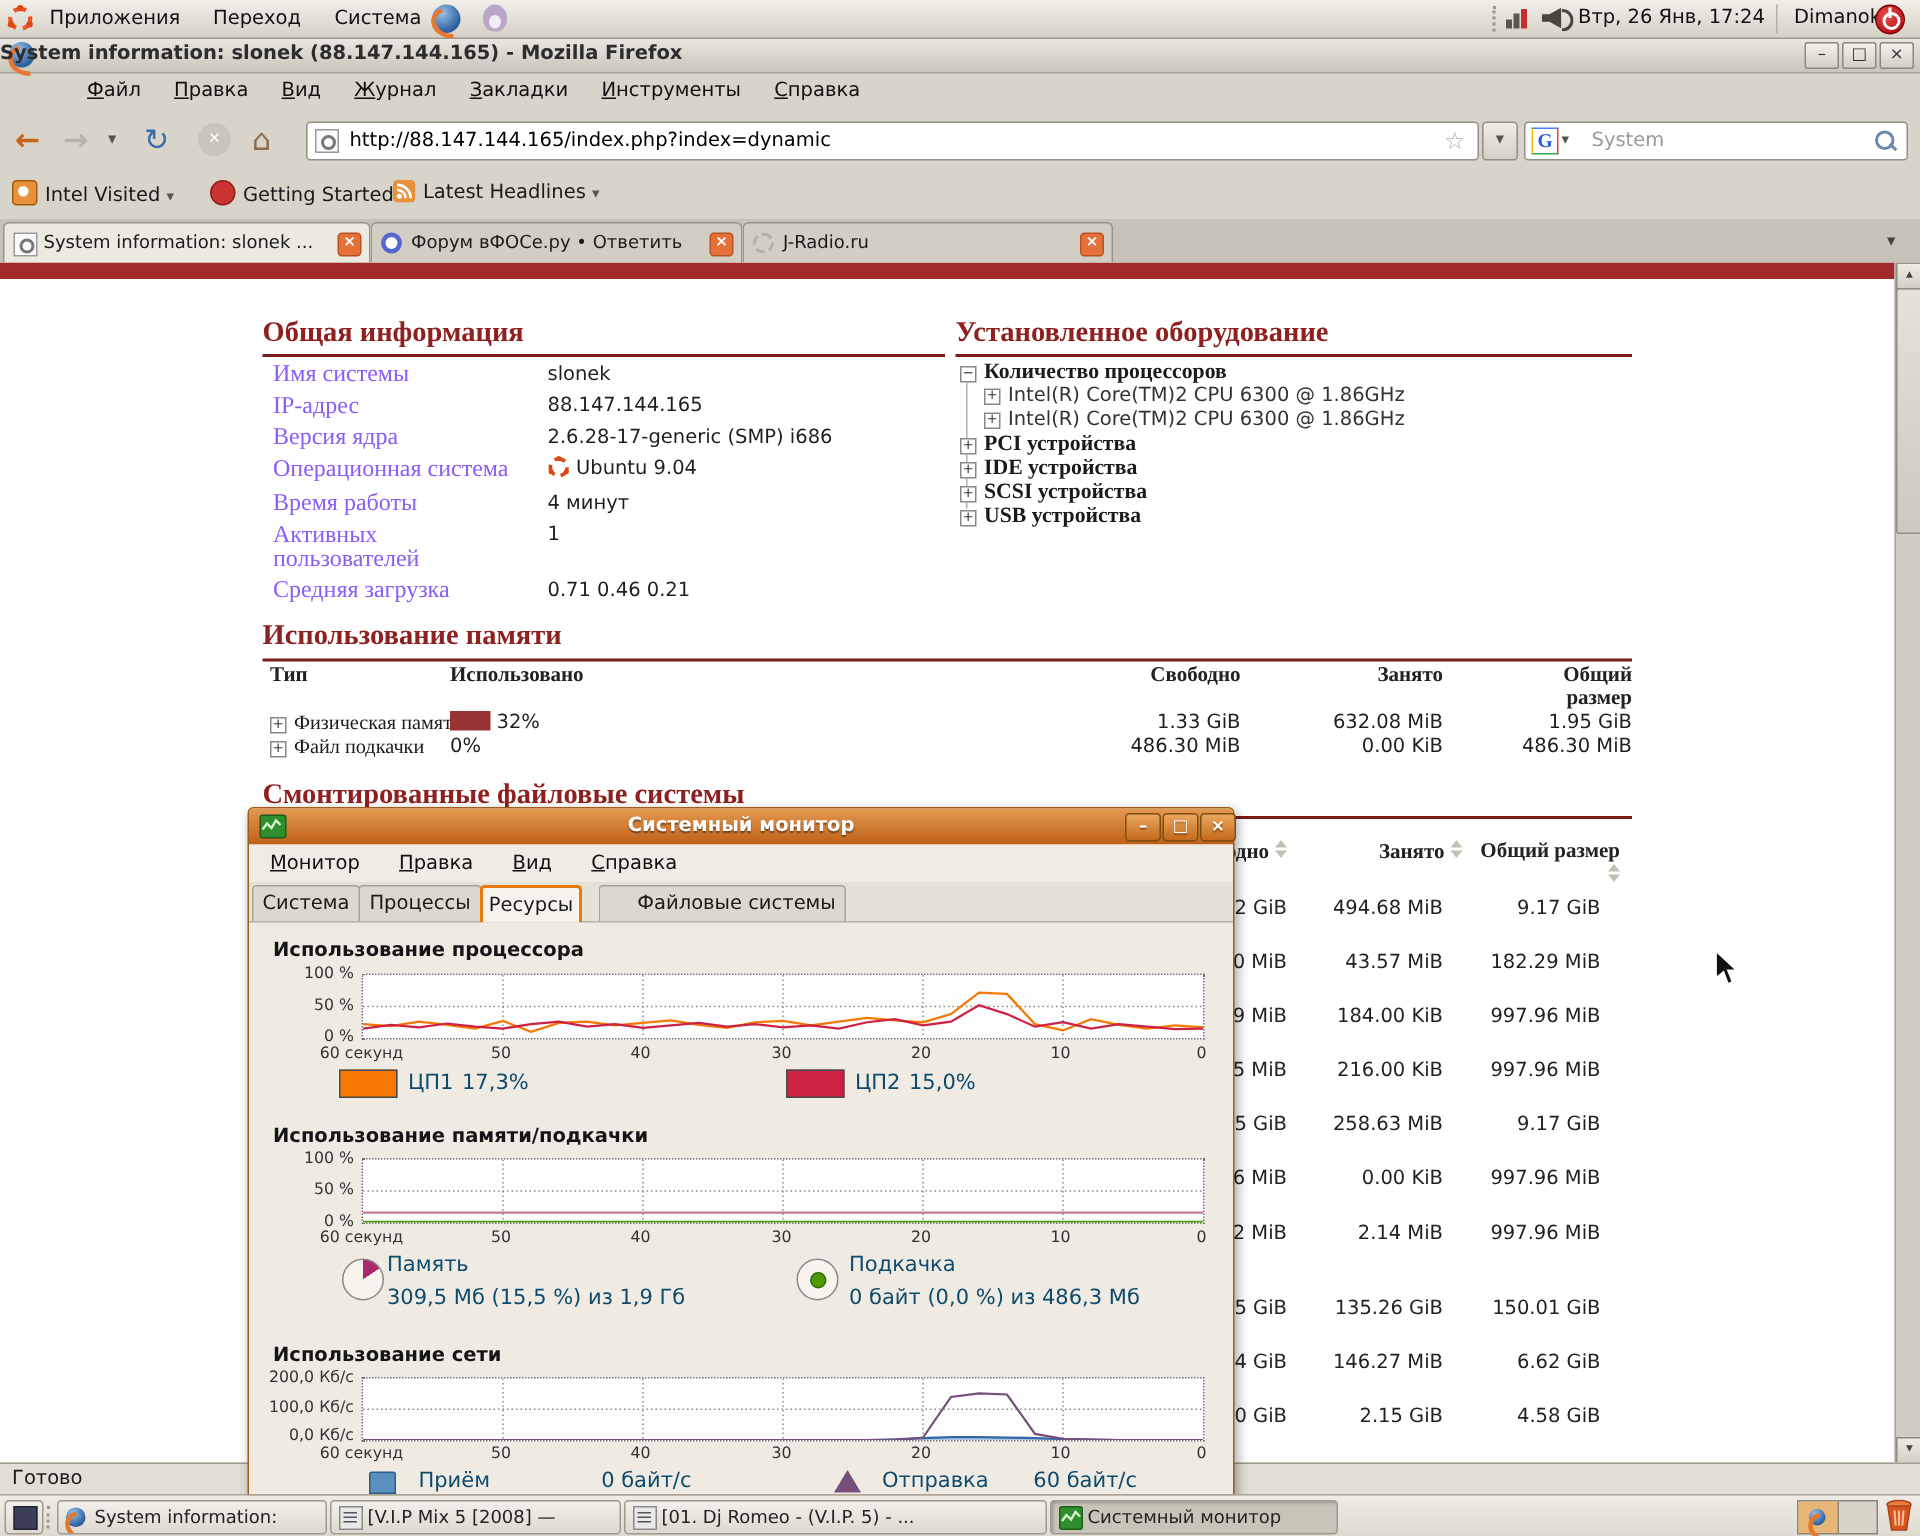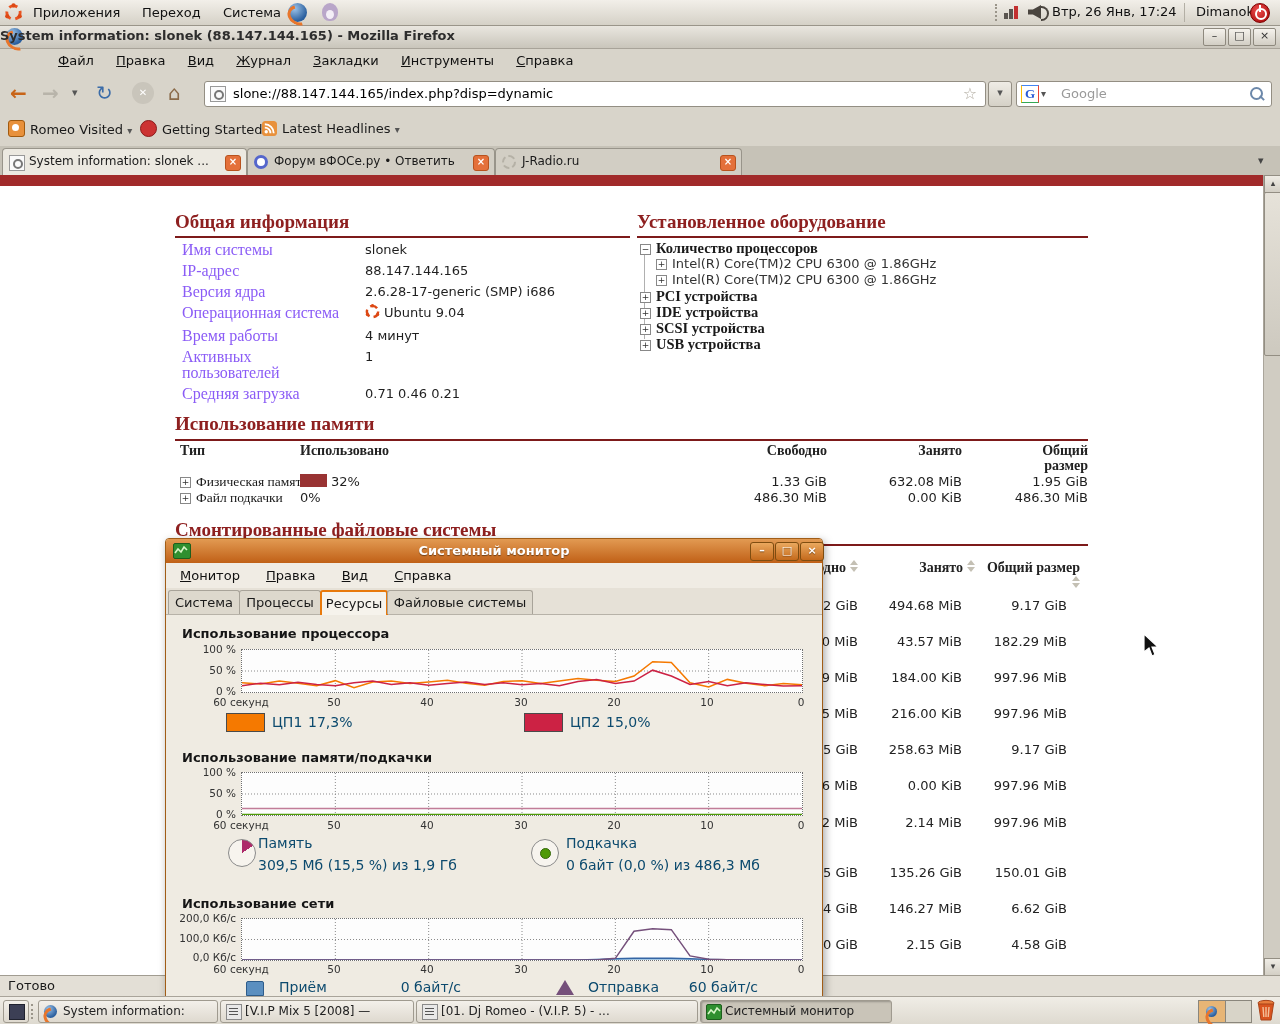--- a/index.html
+++ b/index.html
@@ -185,33 +185,33 @@
     </div>
     <div id="ff-nav">
       <span class="navg" style="left:10px;color:#c86418;font-weight:bold;">←</span>
       <span class="navg" style="left:42px;color:#b8b4aa;font-weight:bold;">→</span>
       <span class="navg" style="left:72px;font-size:11px;color:#555;">▾</span>
       <span class="navg" style="left:96px;color:#3b6ca8;">↻</span>
       <span class="navg" style="left:132px;top:8px;width:22px;height:22px;background:#c9c5bb;border-radius:50%;color:#fff;font-size:10px;line-height:22px;text-align:center;">✕</span>
       <span class="navg" style="left:168px;color:#8b6b4a;">⌂</span>
       <span class="urlbar">
         <span class="favic"></span>
-        <span class="urltext">slone://88.147.144.165/index.php?disp=dynamic</span>
+        <span class="urltext">http://88.147.144.165/index.php?index=dynamic</span>
         <span class="star">☆</span>
       </span>
       <span class="dropbtn" style="left:988px;">▾</span>
       <span class="searchbox">
         <span class="gicon">G</span>
         <span class="t" style="left:24px;top:6px;font-size:10px;color:#555;">▾</span>
-        <span class="splace">Google</span>
+        <span class="splace">System</span>
         <span class="mag"></span>
       </span>
     </div>
     <div id="ff-book">
-      <span class="bmi" style="left:8px;"><span class="bmicon ic-mostv"></span><span>Romeo Visited</span> <span class="chev">▾</span></span>
+      <span class="bmi" style="left:8px;"><span class="bmicon ic-mostv"></span><span>Intel Visited</span> <span class="chev">▾</span></span>
       <span class="bmi" style="left:140px;"><span class="bmicon ic-start"></span><span>Getting Started</span></span>
       <span class="bmi" style="left:262px;"><svg class="bmicon" width="15" height="15" viewBox="0 0 16 16">
             <rect width="16" height="16" rx="3" fill="#e8913c"></rect>
             <circle cx="4.5" cy="11.5" r="1.8" fill="#fff"></circle>
             <path d="M3 7 a6 6 0 0 1 6 6" stroke="#fff" stroke-width="2" fill="none"></path>
             <path d="M3 3.5 a9.5 9.5 0 0 1 9.5 9.5" stroke="#fff" stroke-width="2" fill="none"></path>
           </svg><span>Latest Headlines</span> <span class="chev">▾</span></span>
     </div>
     <div id="ff-tabs">
       <div class="tab active" style="left:2px;width:243px;">
@@ -371,21 +371,21 @@
     <div id="sm-menubar">
       <span class="mi">Монитор</span>
       <span class="mi">Правка</span>
       <span class="mi">Вид</span>
       <span class="mi">Справка</span>
     </div>
     <div id="sm-tabs">
       <span class="smtab" style="left:2px;width:70px;">Система</span>
       <span class="smtab" style="left:73px;width:80px;">Процессы</span>
       <span class="smtab active" style="left:154px;width:64px;">Ресурсы</span>
-      <span class="smtab" style="left:221px;width:144px;">Файловые системы</span>
+      <span class="smtab" style="left:233px;width:144px;padding-left:19px;">Файловые системы</span>
     </div>
 
     <div class="sm-h" style="left:16px;top:87px;">Использование процессора</div>
     <span class="ytick" style="left:8px;top:104px;">100 %</span>
     <span class="ytick" style="left:8px;top:125px;">50 %</span>
     <span class="ytick" style="left:8px;top:146px;">0 %</span>
     <div class="plot" style="left:75px;top:110px;width:560px;height:42px;">
         <svg viewBox="0 0 60 100" preserveAspectRatio="none">
           <line x1="10" y1="0" x2="10" y2="100" stroke="#8a8a8a" stroke-width="1" vector-effect="non-scaling-stroke" stroke-dasharray="1 2"></line>
           <line x1="20" y1="0" x2="20" y2="100" stroke="#8a8a8a" stroke-width="1" vector-effect="non-scaling-stroke" stroke-dasharray="1 2"></line>

